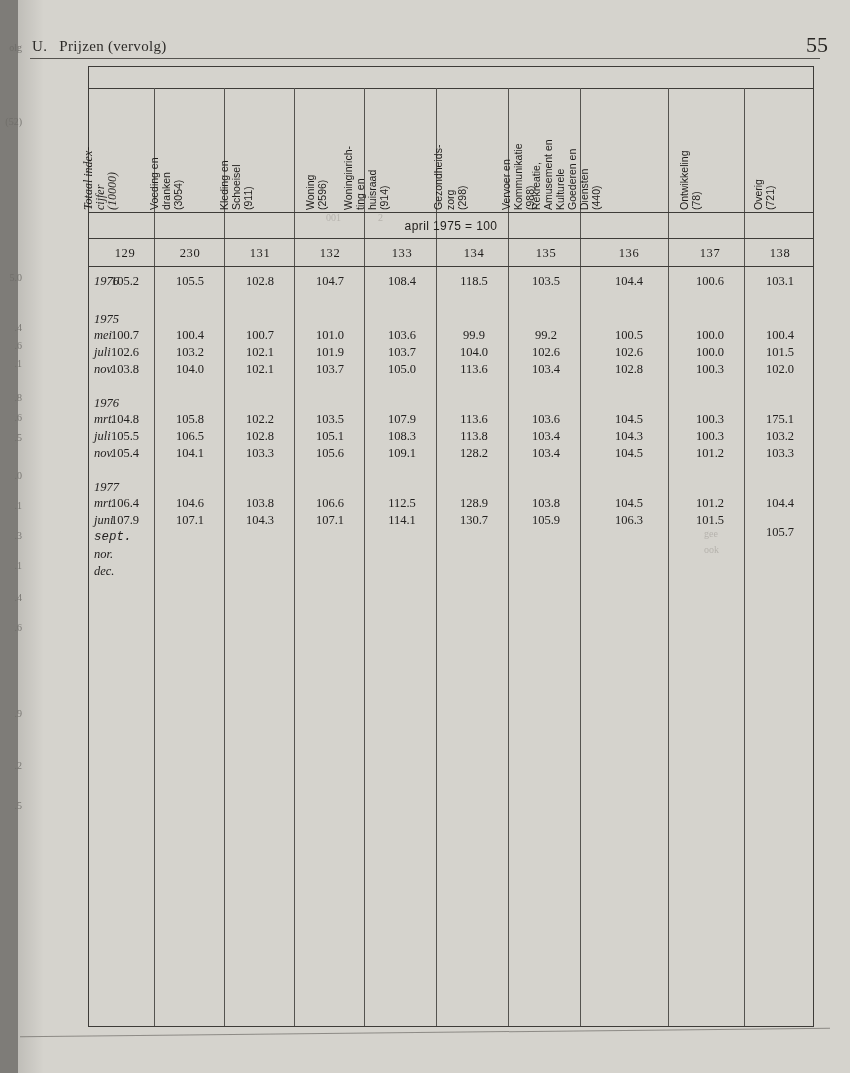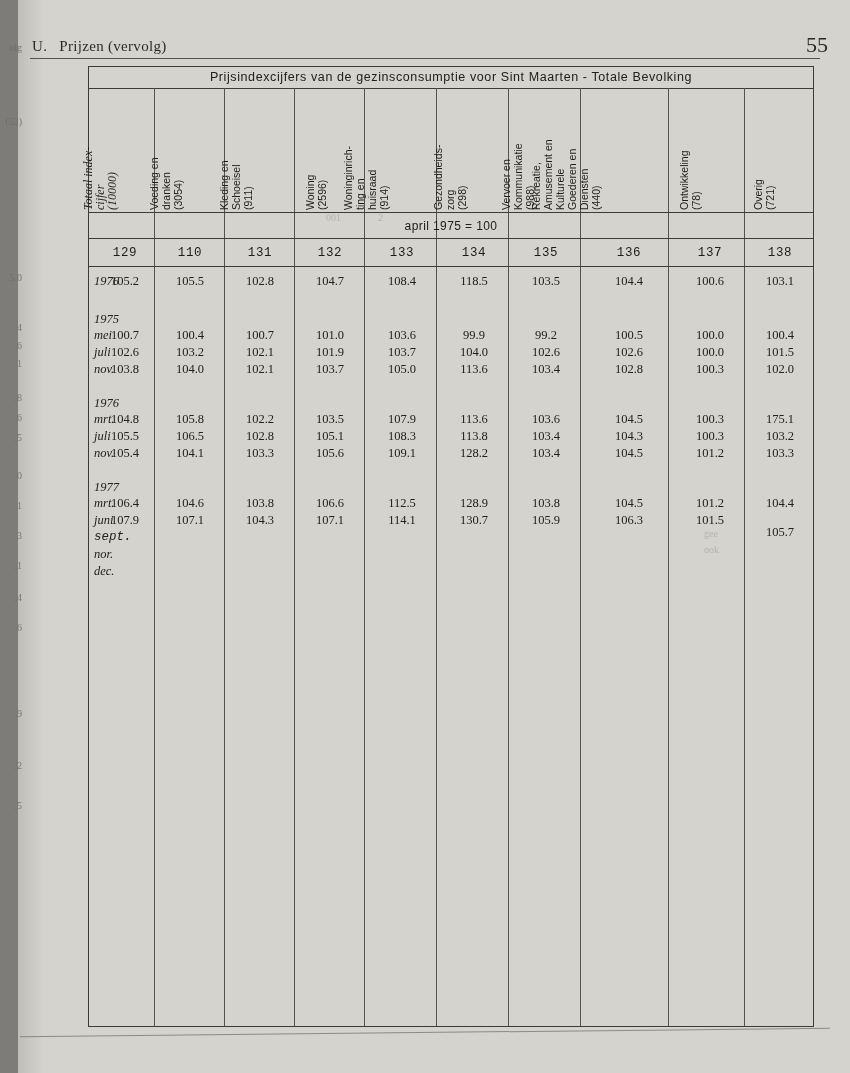--- a/index.html
+++ b/index.html
@@ -158,21 +158,21 @@
     font-size: 12px;
   }
 
   
   .colnum {
     position: absolute;
     top: 176px;
     height: 22px;
     line-height: 22px;
     text-align: center;
-    font-family: Liberation Mono, monospace;
+    font-family: Liberation Serif, serif;
     font-size: 12.5px;
     letter-spacing: 0.6px;
     color: #1f1d1b;
   }
 
   
   .rowlabel {
     position: absolute;
     left: 6px;
     font-family: "Liberation Serif", serif;
@@ -243,21 +243,20 @@
   </div>
   <div class="page-no">55</div>
   <div class="head-rule"></div>
 
   <div class="tbl">
     <div class="outer-top"></div>
     <div class="outer-bottom"></div>
     <div class="outer-left"></div>
     <div class="outer-right"></div>
 
-    <div class="title-band">Prijsindexcijfers van de gezinsconsumptie voor Sint Maarten - Totale Bevolking</div>
     <div class="rule-under-title"></div>
 
     <div class="vline" style="left:66px;"></div>
     <div class="vline" style="left:136px;"></div>
     <div class="vline" style="left:206px;"></div>
     <div class="vline" style="left:276px;"></div>
     <div class="vline" style="left:348px;"></div>
     <div class="vline" style="left:420px;"></div>
     <div class="vline" style="left:492px;"></div>
     <div class="vline" style="left:580px;"></div>
@@ -292,21 +291,21 @@
     </div>
     <div class="colhead" style="left:688px;">
       <span>Overig<br>(721)</span>
     </div>
 
     <div class="rule-under-heads"></div>
     <div class="base-note">april 1975 = 100</div>
     <div class="rule-under-base"></div>
 
     <div class="colnum" style="left:8px;  width:58px;">129</div>
-    <div class="colnum" style="left:72px; width:60px;">110</div>
+    <div class="colnum" style="left:72px; width:60px;">230</div>
     <div class="colnum" style="left:142px;width:60px;">131</div>
     <div class="colnum" style="left:212px;width:60px;">132</div>
     <div class="colnum" style="left:284px;width:60px;">133</div>
     <div class="colnum" style="left:356px;width:60px;">134</div>
     <div class="colnum" style="left:428px;width:60px;">135</div>
     <div class="colnum" style="left:506px;width:70px;">136</div>
     <div class="colnum" style="left:592px;width:60px;">137</div>
     <div class="colnum" style="left:662px;width:60px;">138</div>
 
     <div class="rule-under-nums"></div>

